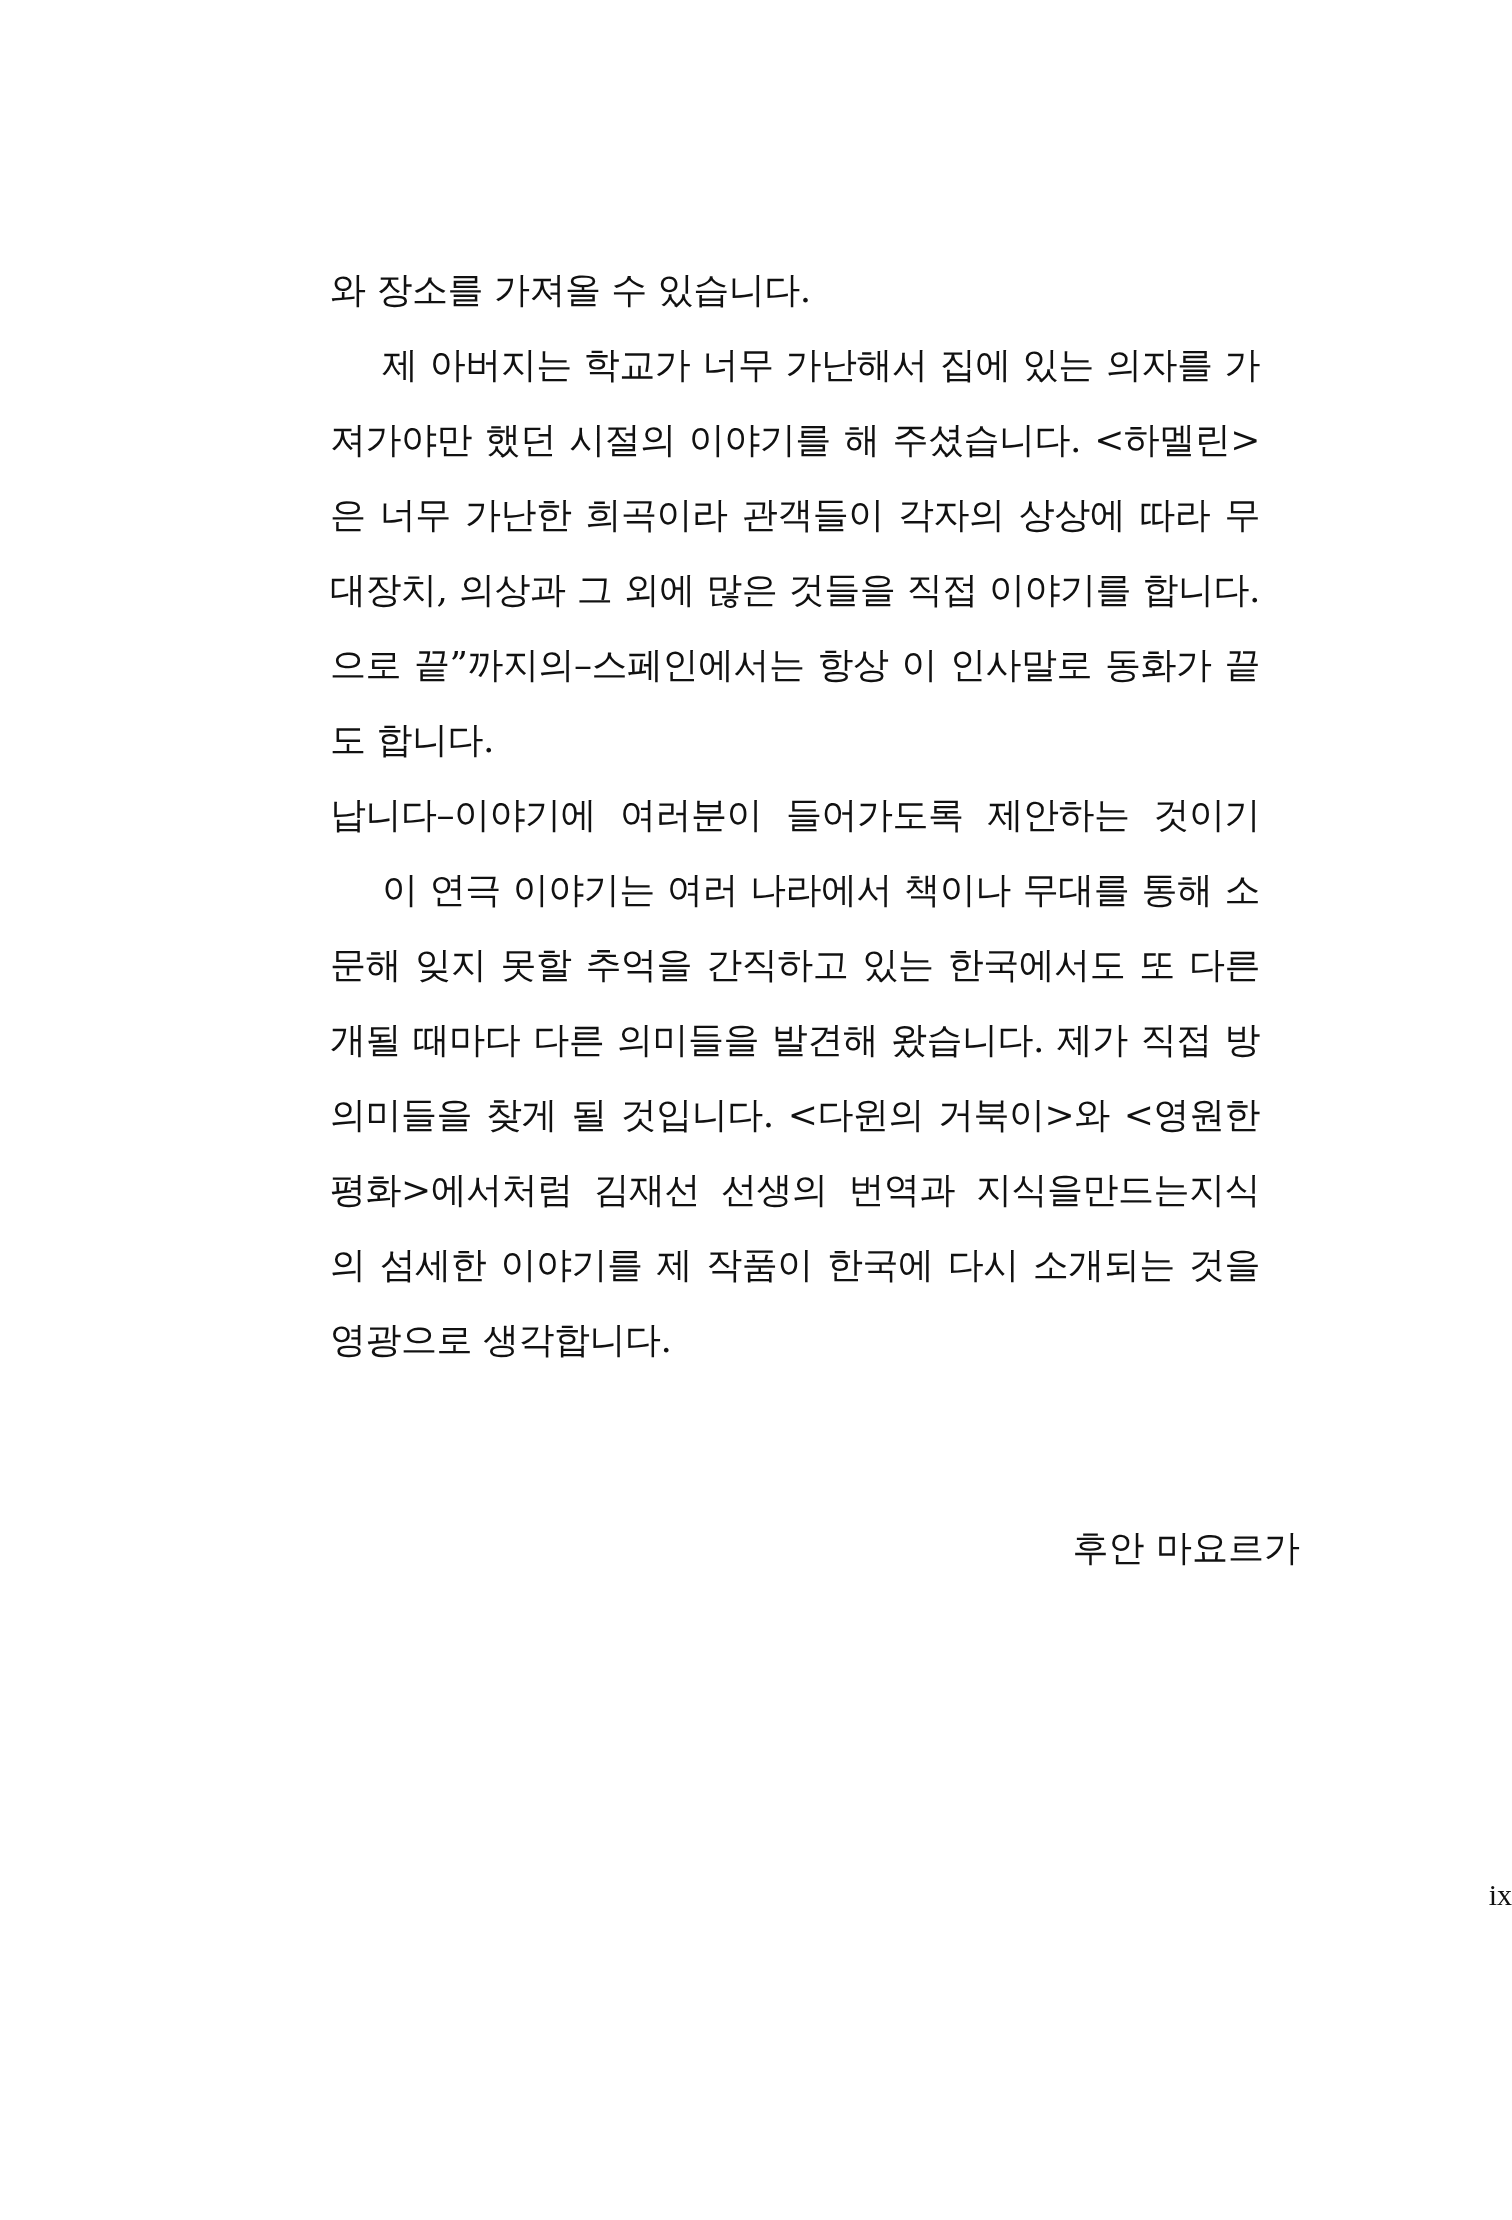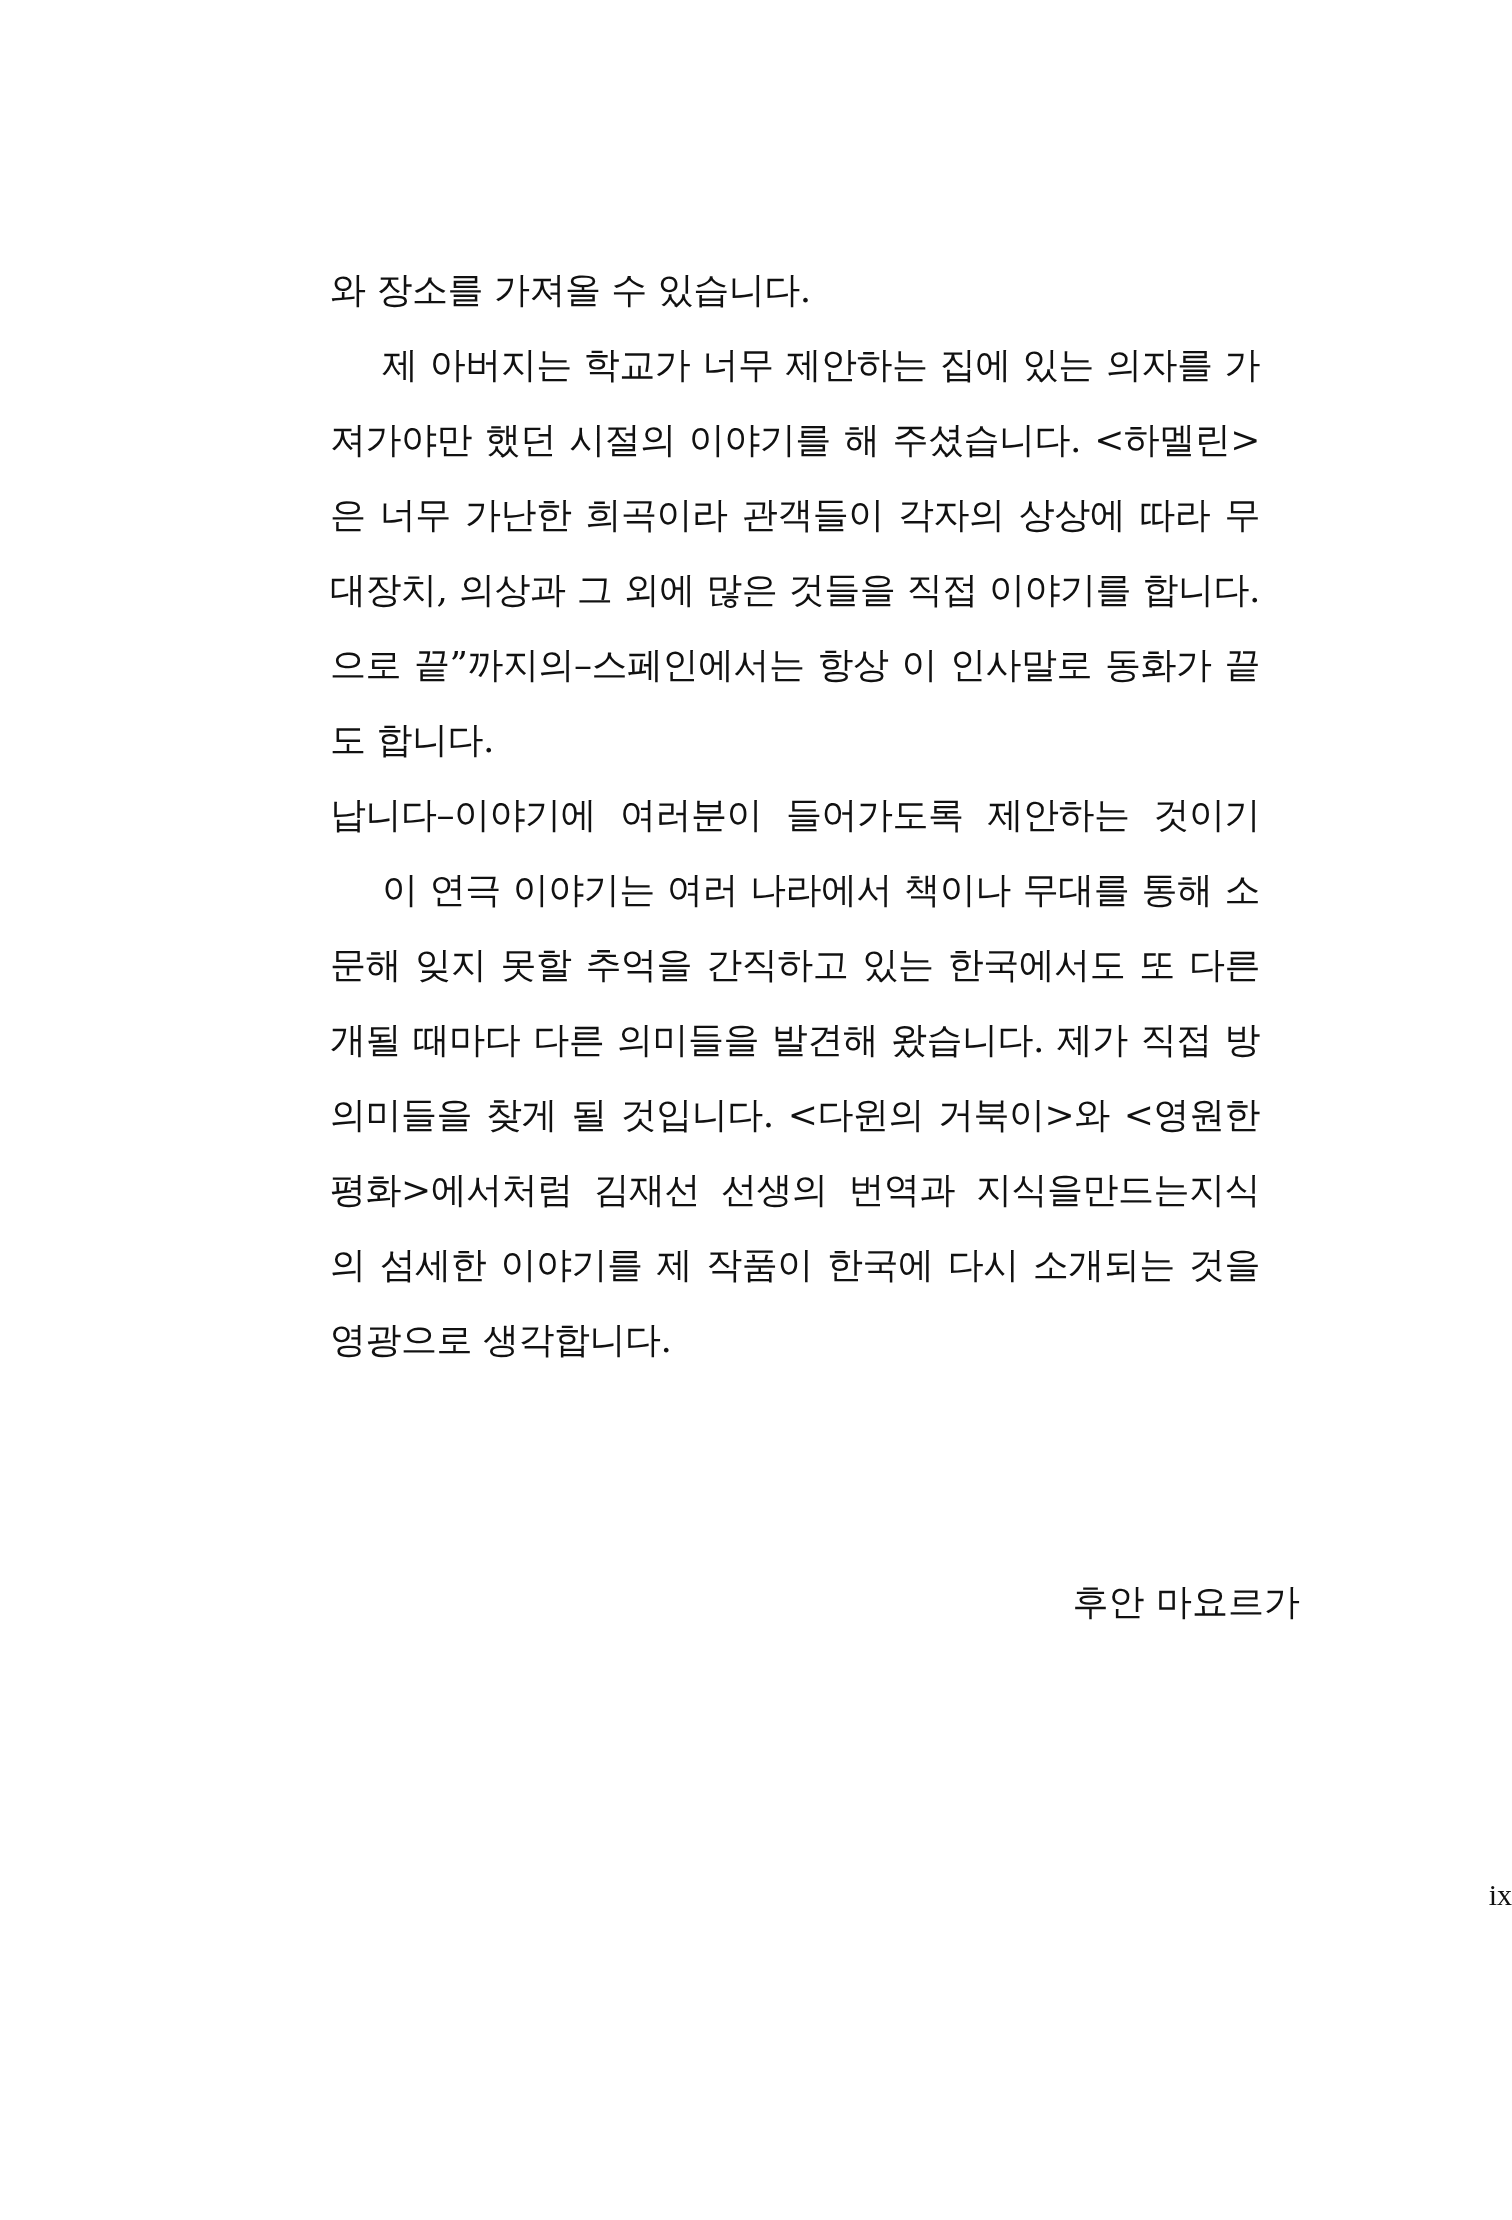--- a/index.html
+++ b/index.html
@@ -30,21 +30,21 @@
     white-space: nowrap;
     text-align: justify;
     text-align-last: justify;
     letter-spacing: -0.5px;
   }
   .line.last { text-align-last: left; }
   .line.indent { padding-left: 52px; }
   .signature {
     position: absolute;
     right: 252px;
-    top: 1572px;
+    top: 1518px;
     font-size: 36px;
     line-height: 60px;
     white-space: nowrap;
   }
   .page-number {
     position: absolute;
     left: 0;
     width: 1512px;
     top: 1878px;
     text-align: right;
@@ -53,21 +53,21 @@
   }
 </style>
 </head>
 <body>
 
 <div class="page">
   <div class="text-block">
 
     <span class="line last">와 장소를 가져올 수 있습니다.</span>
 
-    <span class="line indent">제 아버지는 학교가 너무 제안하는 집에 있는 의자를 가</span>
+    <span class="line indent">제 아버지는 학교가 너무 가난해서 집에 있는 의자를 가</span>
     <span class="line">져가야만 했던 시절의 이야기를 해 주셨습니다. &lt;하멜린&gt;</span>
     <span class="line">은 너무 가난한 희곡이라 관객들이 각자의 상상에 따라 무</span>
     <span class="line">대장치, 의상과 그 외에 많은 것들을 직접 이야기를 합니다.</span>
     <span class="line">으로 끝”까지의–스페인에서는 항상 이 인사말로 동화가 끝</span>
     <span class="line last">도 합니다.</span>
     <span class="line">납니다–이야기에 여러분이 들어가도록 제안하는 것이기</span>
 
     <span class="line indent">이 연극 이야기는 여러 나라에서 책이나 무대를 통해 소</span>
     <span class="line">문해 잊지 못할 추억을 간직하고 있는 한국에서도 또 다른</span>
     <span class="line">개될 때마다 다른 의미들을 발견해 왔습니다. 제가 직접 방</span>

